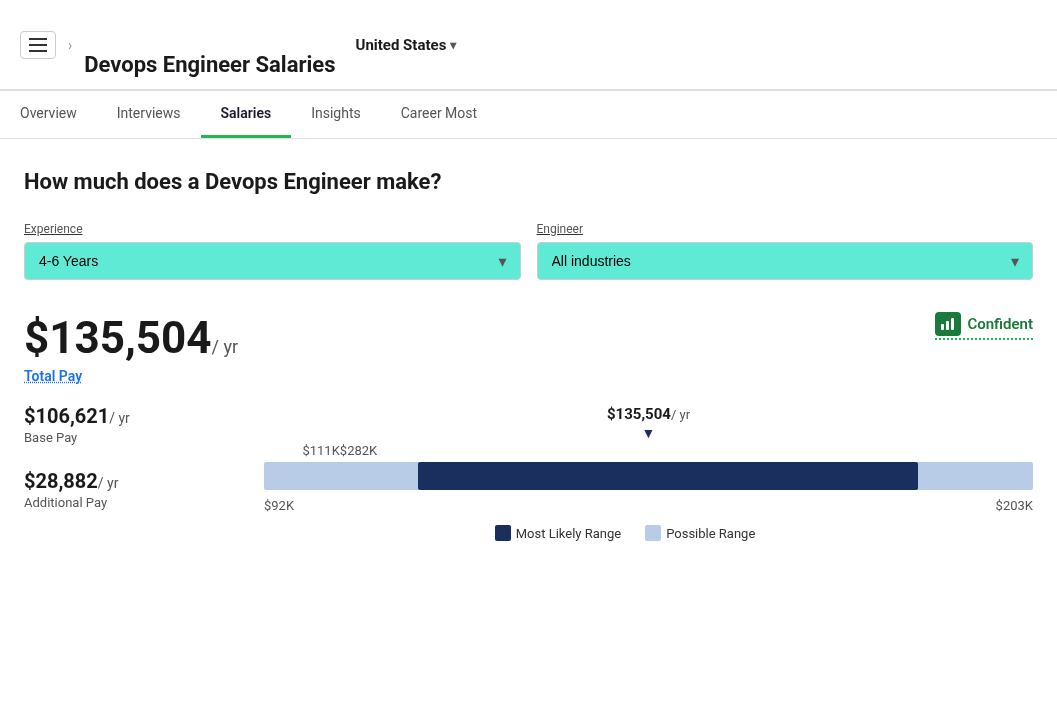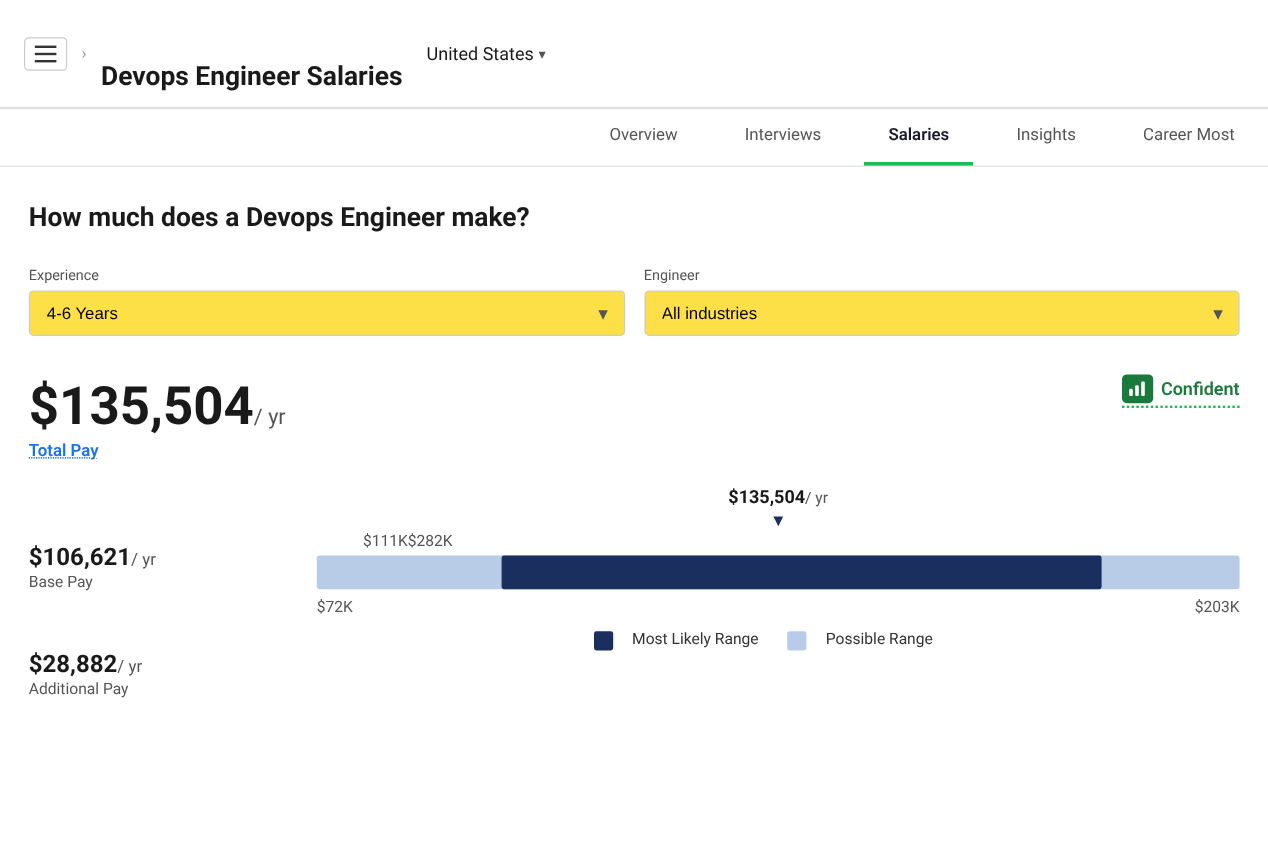--- a/index.html
+++ b/index.html
@@ -43,33 +43,33 @@
     }
 
     .location-selector {
       display: flex;
       align-items: center;
       gap: 4px;
       cursor: pointer;
       font-size: 15px;
       color: #1a1a1a;
       margin-left: 8px;
+      font-weight: bold;
     }
 
     .location-selector .chevron {
       font-size: 12px;
       color: #555;
     }
 
     .nav-tabs {
       display: flex;
-      padding: 0 8px;
+      padding: 0 20px;
       border-bottom: 1px solid #e0e0e0;
-      gap: 16px;
-      justify-content: flex-end;
+      gap: 0;
     }
 
     .nav-tab {
       padding: 14px 20px;
       font-size: 14px;
       color: #555;
       cursor: pointer;
       border-bottom: 3px solid transparent;
       text-decoration: none;
       white-space: nowrap;
@@ -94,20 +94,21 @@
       font-size: 22px;
       font-weight: 700;
       color: #1a1a1a;
       margin-bottom: 28px;
     }
 
     .filters-row {
       display: flex;
       gap: 16px;
       margin-bottom: 32px;
+      text-decoration: underline;
     }
 
     .filter-group {
       flex: 1;
     }
 
     .filter-label {
       font-size: 12px;
       color: #555;
       margin-bottom: 6px;
@@ -116,21 +117,21 @@
     .select-wrapper {
       position: relative;
     }
 
     .select-wrapper select {
       width: 100%;
       padding: 10px 40px 10px 14px;
       border: 1px solid #ccc;
       border-radius: 4px;
       font-size: 14px;
-      background: #fde047;
+      background: #5eead4;
       appearance: none;
       cursor: pointer;
     }
 
     .select-wrapper .chevron-down {
       position: absolute;
       right: 14px;
       top: 50%;
       transform: translateY(-50%);
       pointer-events: none;
@@ -198,21 +199,20 @@
       margin-bottom: 20px;
       align-items: flex-start;
     }
 
     .pay-left {
       min-width: 200px;
     }
 
     .pay-item {
       margin-bottom: 24px;
-      margin-top: 48px;
     }
 
     .pay-amount {
       font-size: 20px;
       font-weight: 700;
       color: #1a1a1a;
     }
 
     .pay-amount .per-yr-small {
       font-size: 14px;
@@ -288,22 +288,22 @@
     .legend {
       display: flex;
       gap: 24px;
       margin-top: 12px;
       align-items: center;
       padding-left: 30%;
     }
 
     .legend-item {
       display: flex;
-      align-items: flex-start;
-      gap: 16px;
+      align-items: center;
+      gap: 5px;
       font-size: 13px;
       color: #333;
     }
 
     .legend-box {
       width: 16px;
       height: 16px;
       border-radius: 2px;
     }
 
@@ -432,21 +432,21 @@
         <span>$111K</span>
         <span>$282K</span>
       </div>
 
       <div class="chart-bar-container">
         <div class="bar-possible"></div>
         <div class="bar-likely"></div>
       </div>
 
       <div class="chart-min-max">
-        <span>$72K</span>
+        <span>$92K</span>
         <span>$203K</span>
       </div>
 
       <div class="legend">
         <div class="legend-item">
           <div class="legend-box likely"></div>
           <span>Most Likely Range</span>
         </div>
         <div class="legend-item">
           <div class="legend-box possible"></div>

